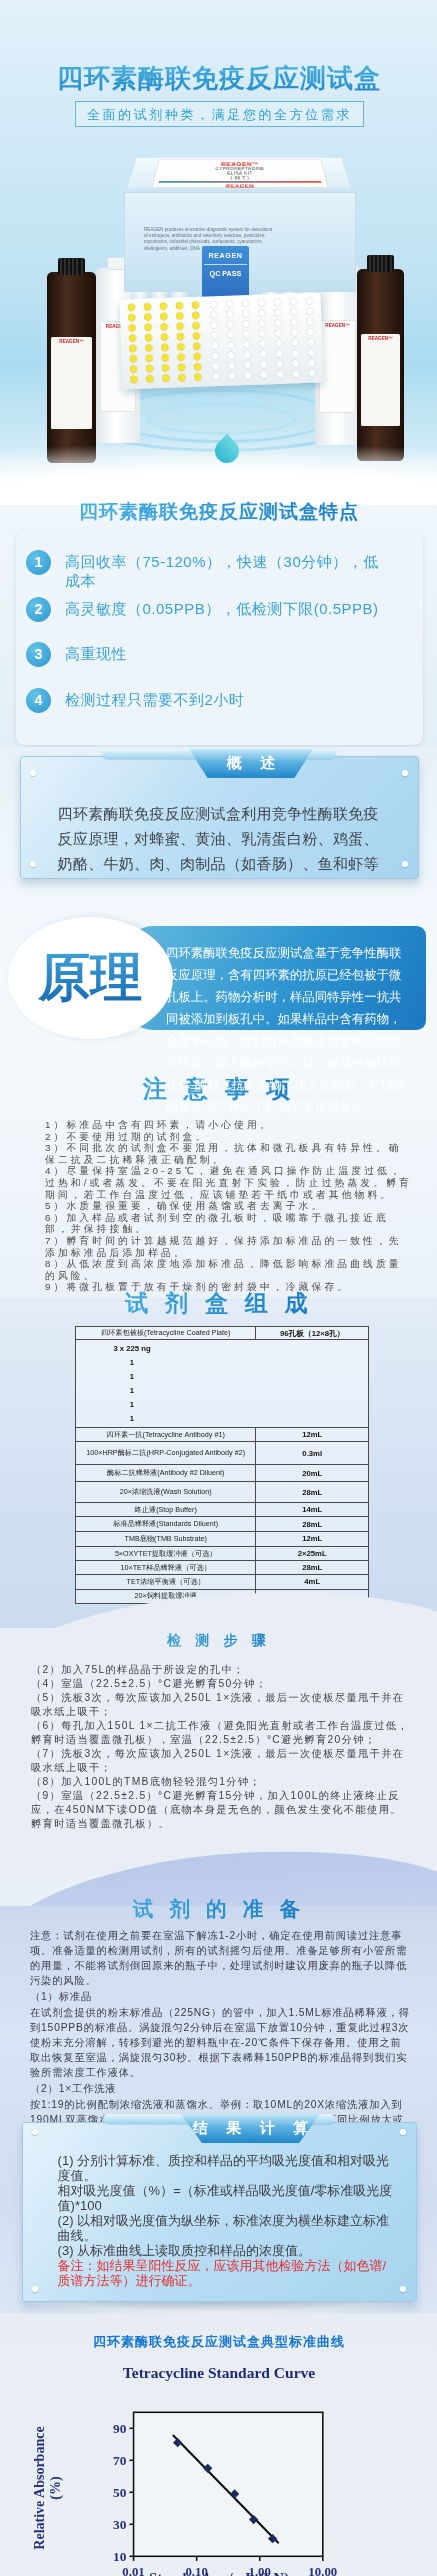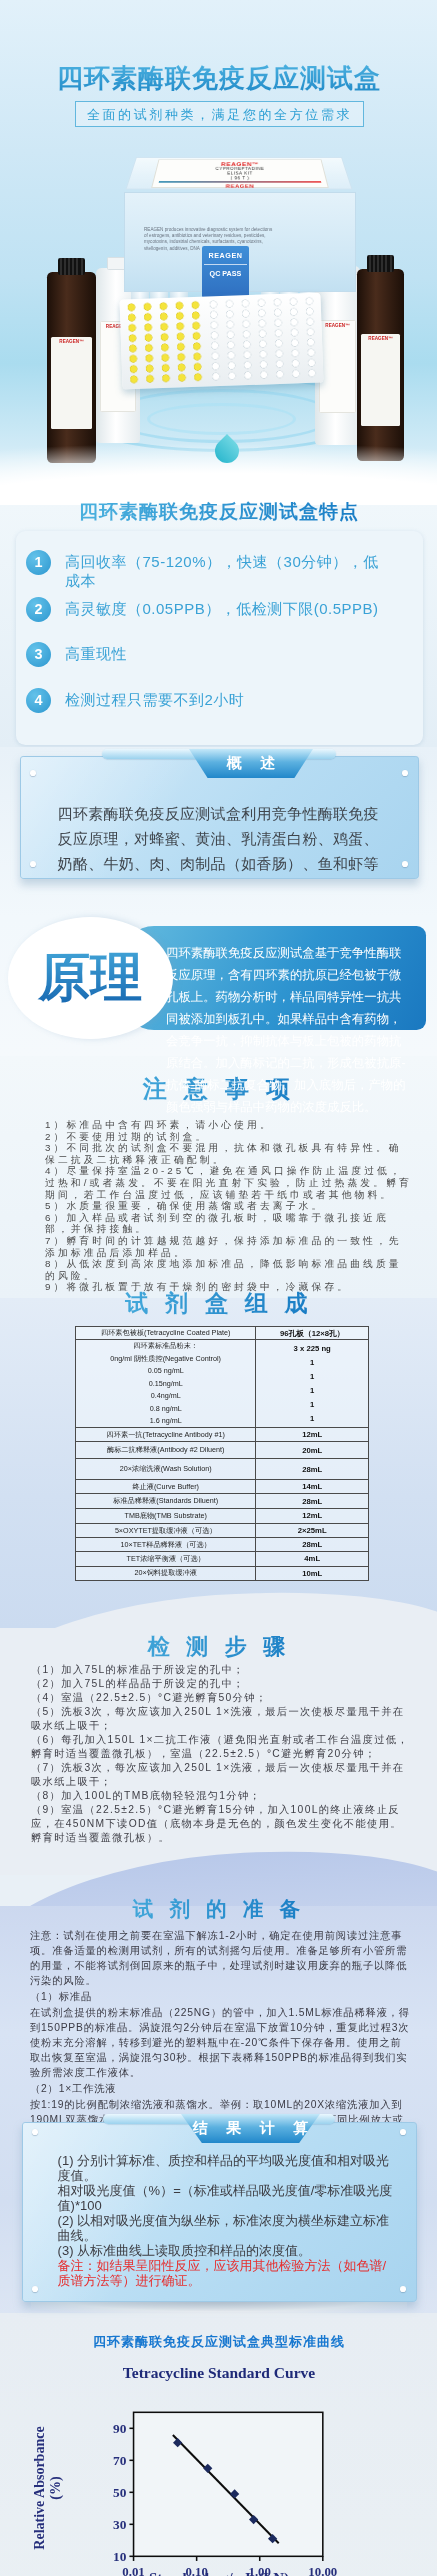--- a/index.html
+++ b/index.html
@@ -114,21 +114,21 @@
   .tname{width:181px;border-right:0.8px solid #4a4a4a;display:flex;flex-direction:column;justify-content:center;
       align-items:center;text-align:center;font-size:7.2px;color:#222;padding:2.1px 3.1px;}
   .tval{width:112px;display:flex;flex-direction:column;justify-content:space-around;align-items:center;text-align:center;
       font-size:7.7px;font-weight:bold;color:#111;padding:1.5px 2.1px;}
   .tname .ln{line-height:12.4px;}
   .tval .ln{line-height:12.4px;}
 
   
   #steps-bg{left:0;top:1628px;width:438px;height:247px;background:#e9eef4;}
   #steps-wave{left:-41px;top:1595px;width:520px;height:98px;background:#e9eef4;border-radius:50% 50% 0 0/100% 70% 0 0;transform:rotate(-4deg);}
-  #steps-title{left:0;top:1632px;font-size:22px;}
+  #steps-title{left:0;top:1632px;font-size:14px;}
   #steps-list{left:31px;top:1663px;width:381px;font-size:10.3px;line-height:14px;color:#3e3e46;letter-spacing:1.3px;}
 
   
   #prep-bg{left:0;top:1906px;width:438px;height:422px;background:linear-gradient(180deg,#ccd8ef 0%,#d8e3f4 30%,#d2def1 70%,#dde6f4 100%);}
   #prep-wave{left:-31px;top:1854px;width:505px;height:113px;background:linear-gradient(180deg,#b9c9ea,#ccd8ef);
       border-radius:55% 45% 0 0/100% 55% 0 0;transform:rotate(-3deg);}
   #prep-title{left:0;top:1895px;font-size:20.6px;}
   #prep-text{left:30px;top:1928px;width:382px;font-size:10.3px;line-height:15px;color:#3a3a44;letter-spacing:0.8px;}
   #prep-text .blk{margin-bottom:1px;}
 
@@ -279,52 +279,47 @@
   </div>
 
   <div id="comp-bg" class="abs"></div>
   <div id="comp-title" class="abs sec-title">试 剂 盒 组 成</div>
   <div id="comp-table" class="abs">
     <div class="trow" style="height:13.4px;">
       <div class="tname">四环素包被板(Tetracycline Coated Plate)</div>
       <div class="tval">96孔板（12×8孔）</div>
     </div>
     <div class="trow" style="height:88px;">
-      <div class="tname">
-        <div class="ln">四环素标准品粉末：</div>
-        <div class="ln">0ng/ml 阴性质控(Negative Control)</div>
-        <div class="ln">0.05 ng/mL</div>
-        <div class="ln">0.15ng/mL</div>
-        <div class="ln">0.4ng/mL</div>
-        <div class="ln">0.8 ng/mL</div>
-        <div class="ln">1.6 ng/mL</div>
-      </div>
       <div class="tval">
         <div class="ln">3 x 225 ng</div>
         <div class="ln">1</div>
         <div class="ln">1</div>
         <div class="ln">1</div>
         <div class="ln">1</div>
         <div class="ln">1</div>
       </div>
     </div>
     <div class="trow" style="height:14px;">
       <div class="tname">四环素一抗(Tetracycline Antibody #1)</div>
       <div class="tval">12mL</div>
     </div>
+    <div class="trow" style="height:23px;">
+      <div class="tname">100×HRP酶标二抗(HRP-Conjugated Antibody #2)</div>
+      <div class="tval">0.3ml</div>
+    </div>
     <div class="trow" style="height:16.5px;">
       <div class="tname">酶标二抗稀释液(Antibody #2 Diluent)</div>
       <div class="tval">20mL</div>
     </div>
     <div class="trow" style="height:21.6px;">
       <div class="tname">20×浓缩洗液(Wash Solution)</div>
       <div class="tval">28mL</div>
     </div>
     <div class="trow" style="height:14px;">
-      <div class="tname">终止液(Curve Buffer)</div>
+      <div class="tname">终止液(Stop Buffer)</div>
       <div class="tval">14mL</div>
     </div>
     <div class="trow" style="height:14.4px;">
       <div class="tname">标准品稀释液(Standards Diluent)</div>
       <div class="tval">28mL</div>
     </div>
     <div class="trow" style="height:15px;">
       <div class="tname">TMB底物(TMB Substrate)</div>
       <div class="tval">12mL</div>
     </div>
@@ -343,21 +338,20 @@
     <div class="trow" style="height:14px;">
       <div class="tname">20×饲料提取缓冲液</div>
       <div class="tval">10mL</div>
     </div>
   </div>
 
   <div id="steps-wave" class="abs"></div>
   <div id="steps-bg" class="abs"></div>
   <div id="steps-title" class="abs sec-title">检 测 步 骤</div>
   <div id="steps-list" class="abs">
-    <div>（1）加入75L的标准品于所设定的孔中；</div>
     <div>（2）加入75L的样品品于所设定的孔中；</div>
     <div>（4）室温（22.5±2.5）°C避光孵育50分钟；</div>
     <div>（5）洗板3次，每次应该加入250L 1×洗液，最后一次使板尽量甩干并在吸水纸上吸干；</div>
     <div>（6）每孔加入150L 1×二抗工作液（避免阳光直射或者工作台温度过低，孵育时适当覆盖微孔板），室温（22.5±2.5）°C避光孵育20分钟；</div>
     <div>（7）洗板3次，每次应该加入250L 1×洗液，最后一次使板尽量甩干并在吸水纸上吸干；</div>
     <div>（8）加入100L的TMB底物轻轻混匀1分钟；</div>
     <div>（9）室温（22.5±2.5）°C避光孵育15分钟，加入100L的终止液终止反应，在450NM下读OD值（底物本身是无色的，颜色发生变化不能使用。孵育时适当覆盖微孔板）。</div>
   </div>
 
   <div id="prep-wave" class="abs"></div>

